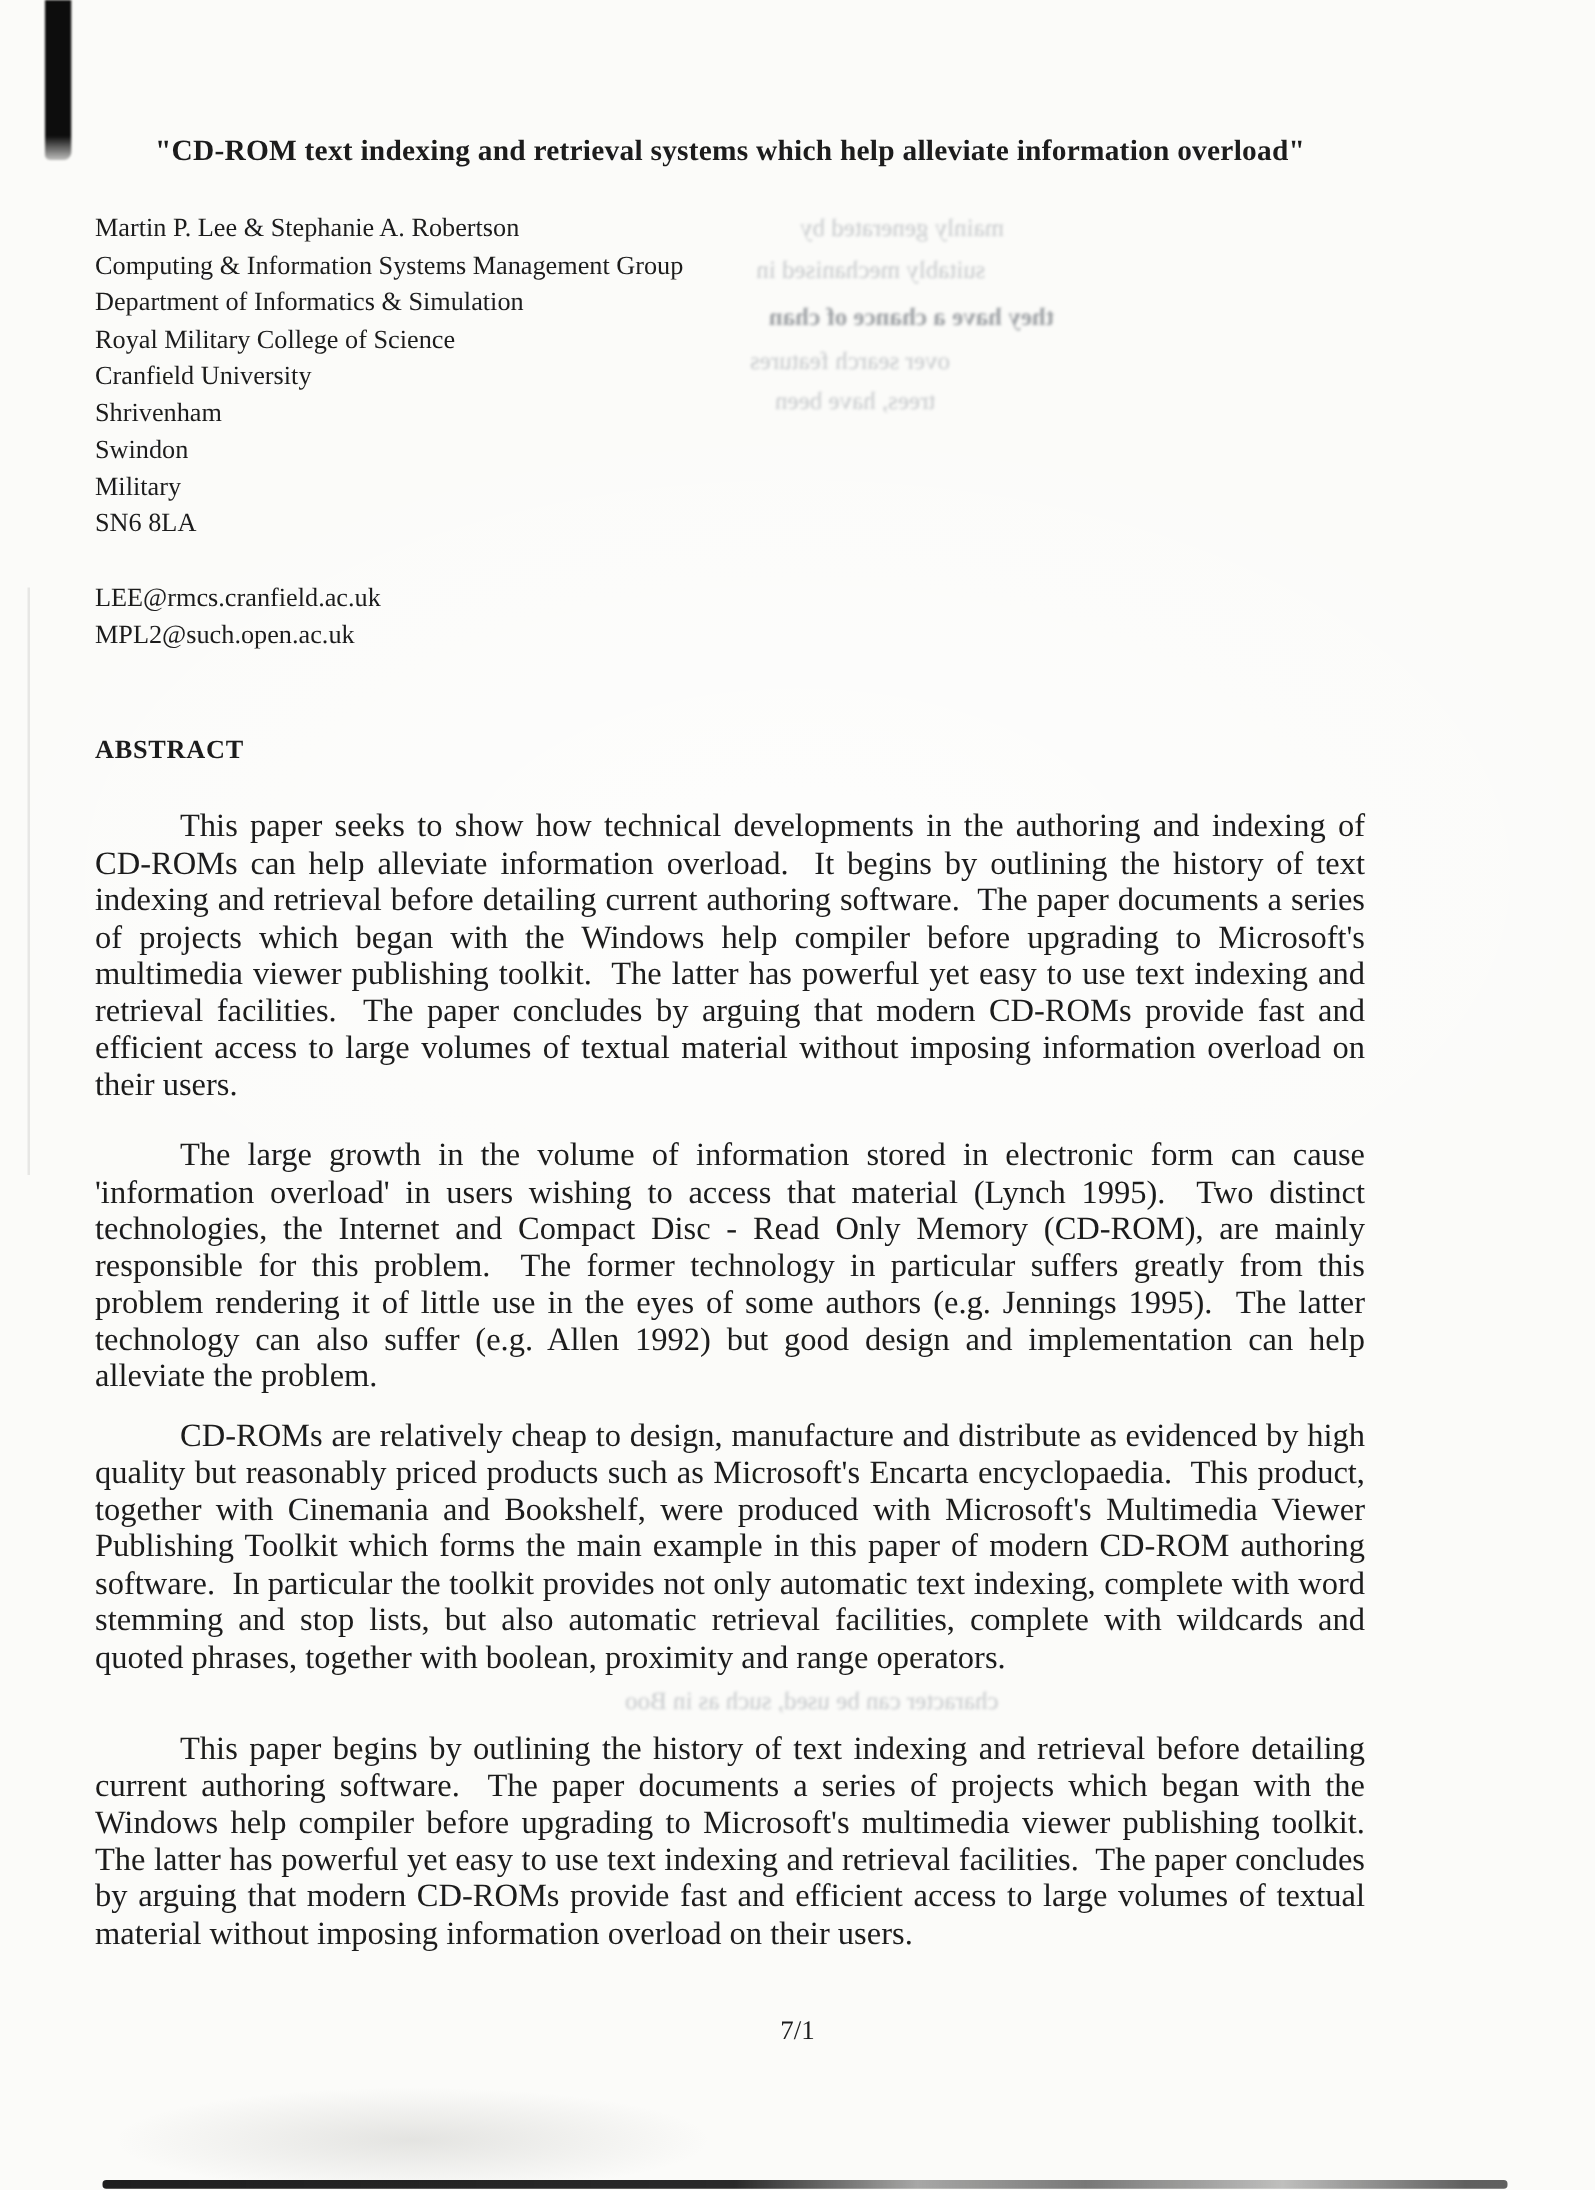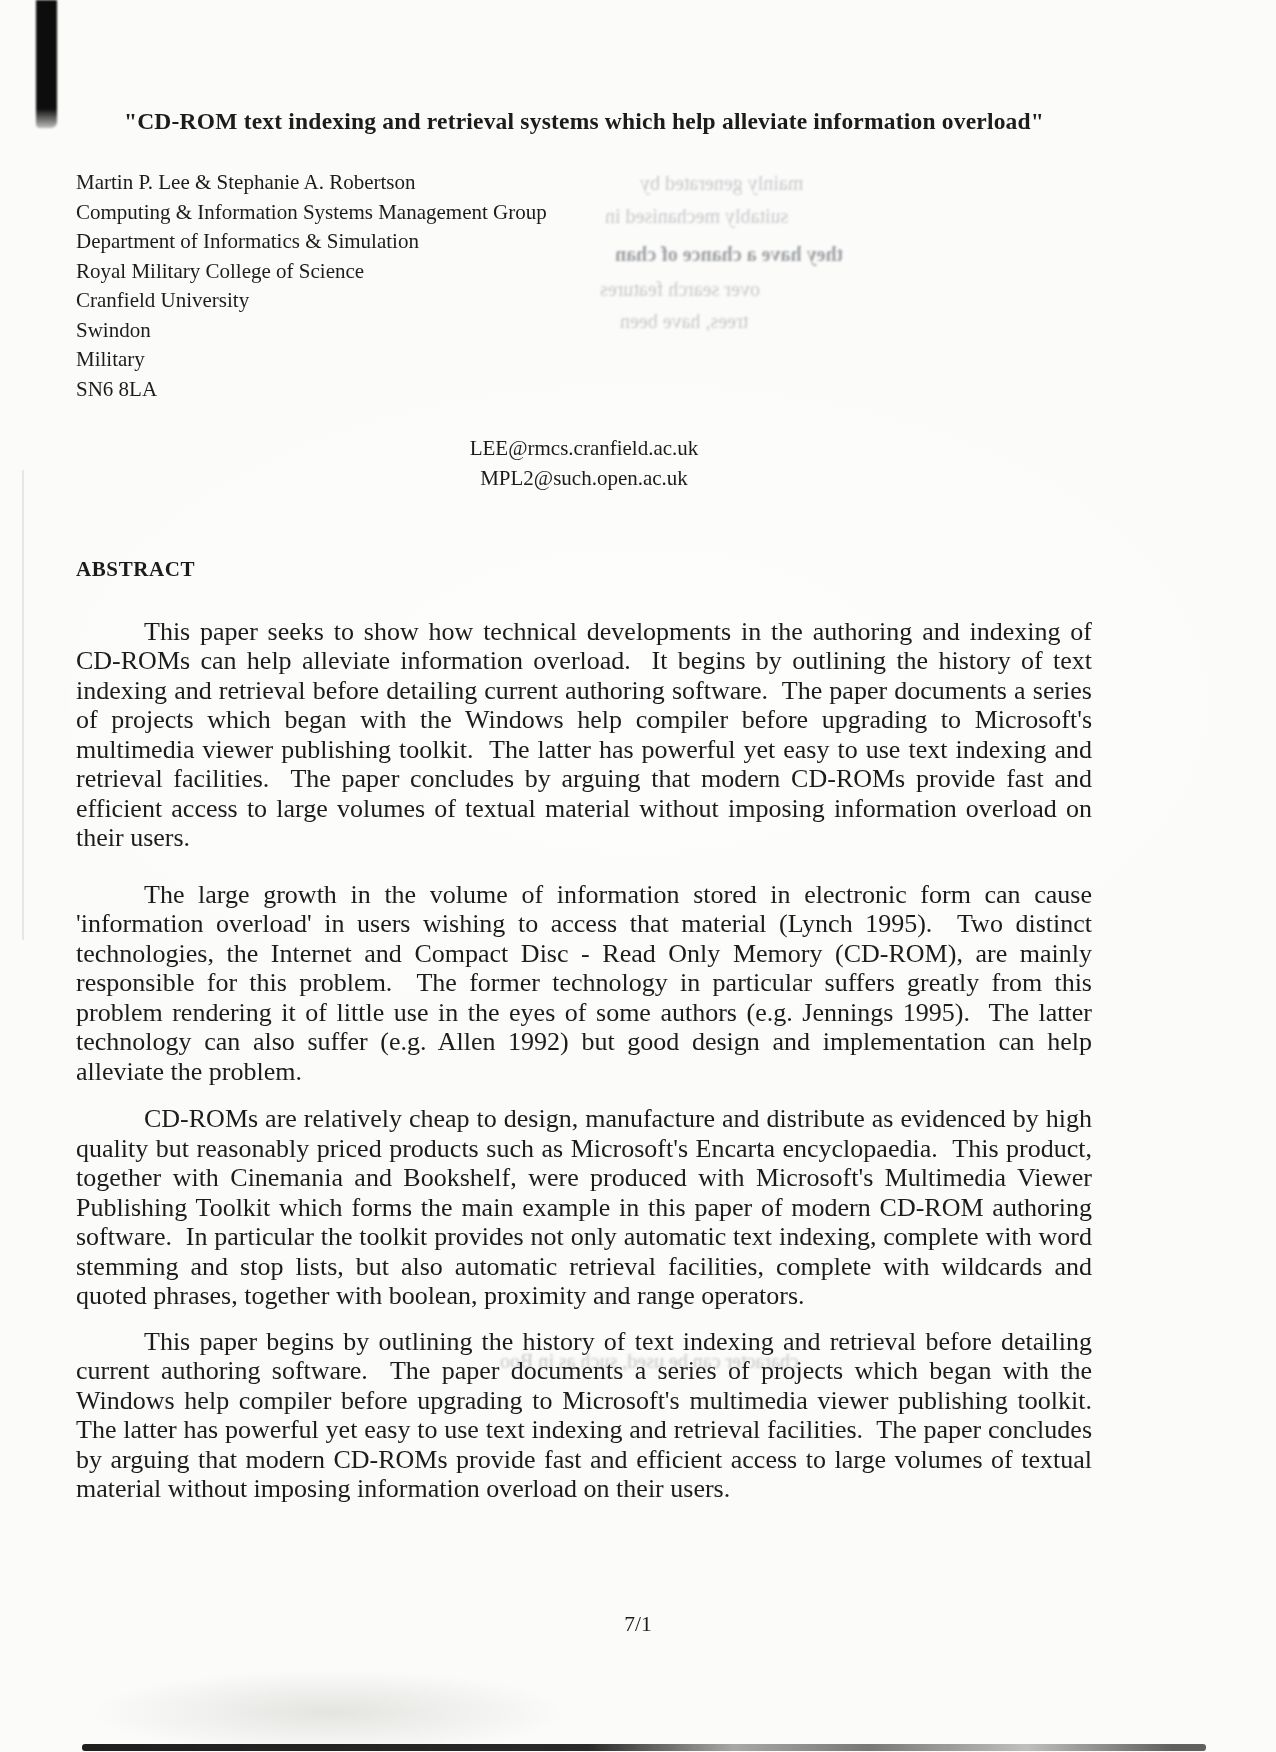--- a/index.html
+++ b/index.html
@@ -41,35 +41,35 @@
     font-size:20px; white-space:nowrap; pointer-events:none;
   }
   .ghost.strong { color:#5f656c; opacity:.6; font-weight:bold; }
   
   .content { position:absolute; left:76px; top:0; width:1016px; }
   .title {
     margin-top:108px; text-align:center;
     font-size:23.5px; font-weight:bold; letter-spacing:.2px;
   }
   .authors { margin-top:33px; font-size:21px; line-height:29.5px; }
-  .emails  { margin-top:30px; font-size:21px; line-height:29.5px;text-align:center; }
+  .emails  { margin-top:30px; font-size:21px; line-height:29.5px; }
   h2.sec-heading {
     font-size:21px; font-weight:bold; letter-spacing:.6px; line-height:29.5px;
   }
   .h-abstract { margin-top:62px; }
   .h-intro   { margin-top:58px; }
   p.body-par {
     font-size:26px; line-height:29.5px;
     text-align:justify; text-align-last:left;
     text-indent:68px; white-space:pre-wrap;
   }
   .p-abstract { margin-top:32px; }
   .p-intro-1  { margin-top:27px; }
   .p-intro-2  { margin-top:18px; }
-  .p-intro-3  { margin-top:16px; }
+  .p-intro-3  { margin-top:44px; }
   .pagenum {
     position:absolute; left:0; right:0; top:1612px;
     text-align:center; font-size:21.5px;
   }
 </style>
 </head>
 <body>
 
 <div class="page">
 
@@ -87,20 +87,21 @@
   <main class="content">
 
     <h1 class="title">"CD-ROM text indexing and retrieval systems which help alleviate information overload"</h1>
 
     <div class="authors">
       <div>Martin P. Lee &amp; Stephanie A. Robertson</div>
       <div>Computing &amp; Information Systems Management Group</div>
       <div>Department of Informatics &amp; Simulation</div>
       <div>Royal Military College of Science</div>
       <div>Cranfield University</div>
+      <div>Shrivenham</div>
       <div>Swindon</div>
       <div>Military</div>
       <div>SN6 8LA</div>
     </div>
 
     <div class="emails">
       <div>LEE@rmcs.cranfield.ac.uk</div>
       <div>MPL2@such.open.ac.uk</div>
     </div>
 

